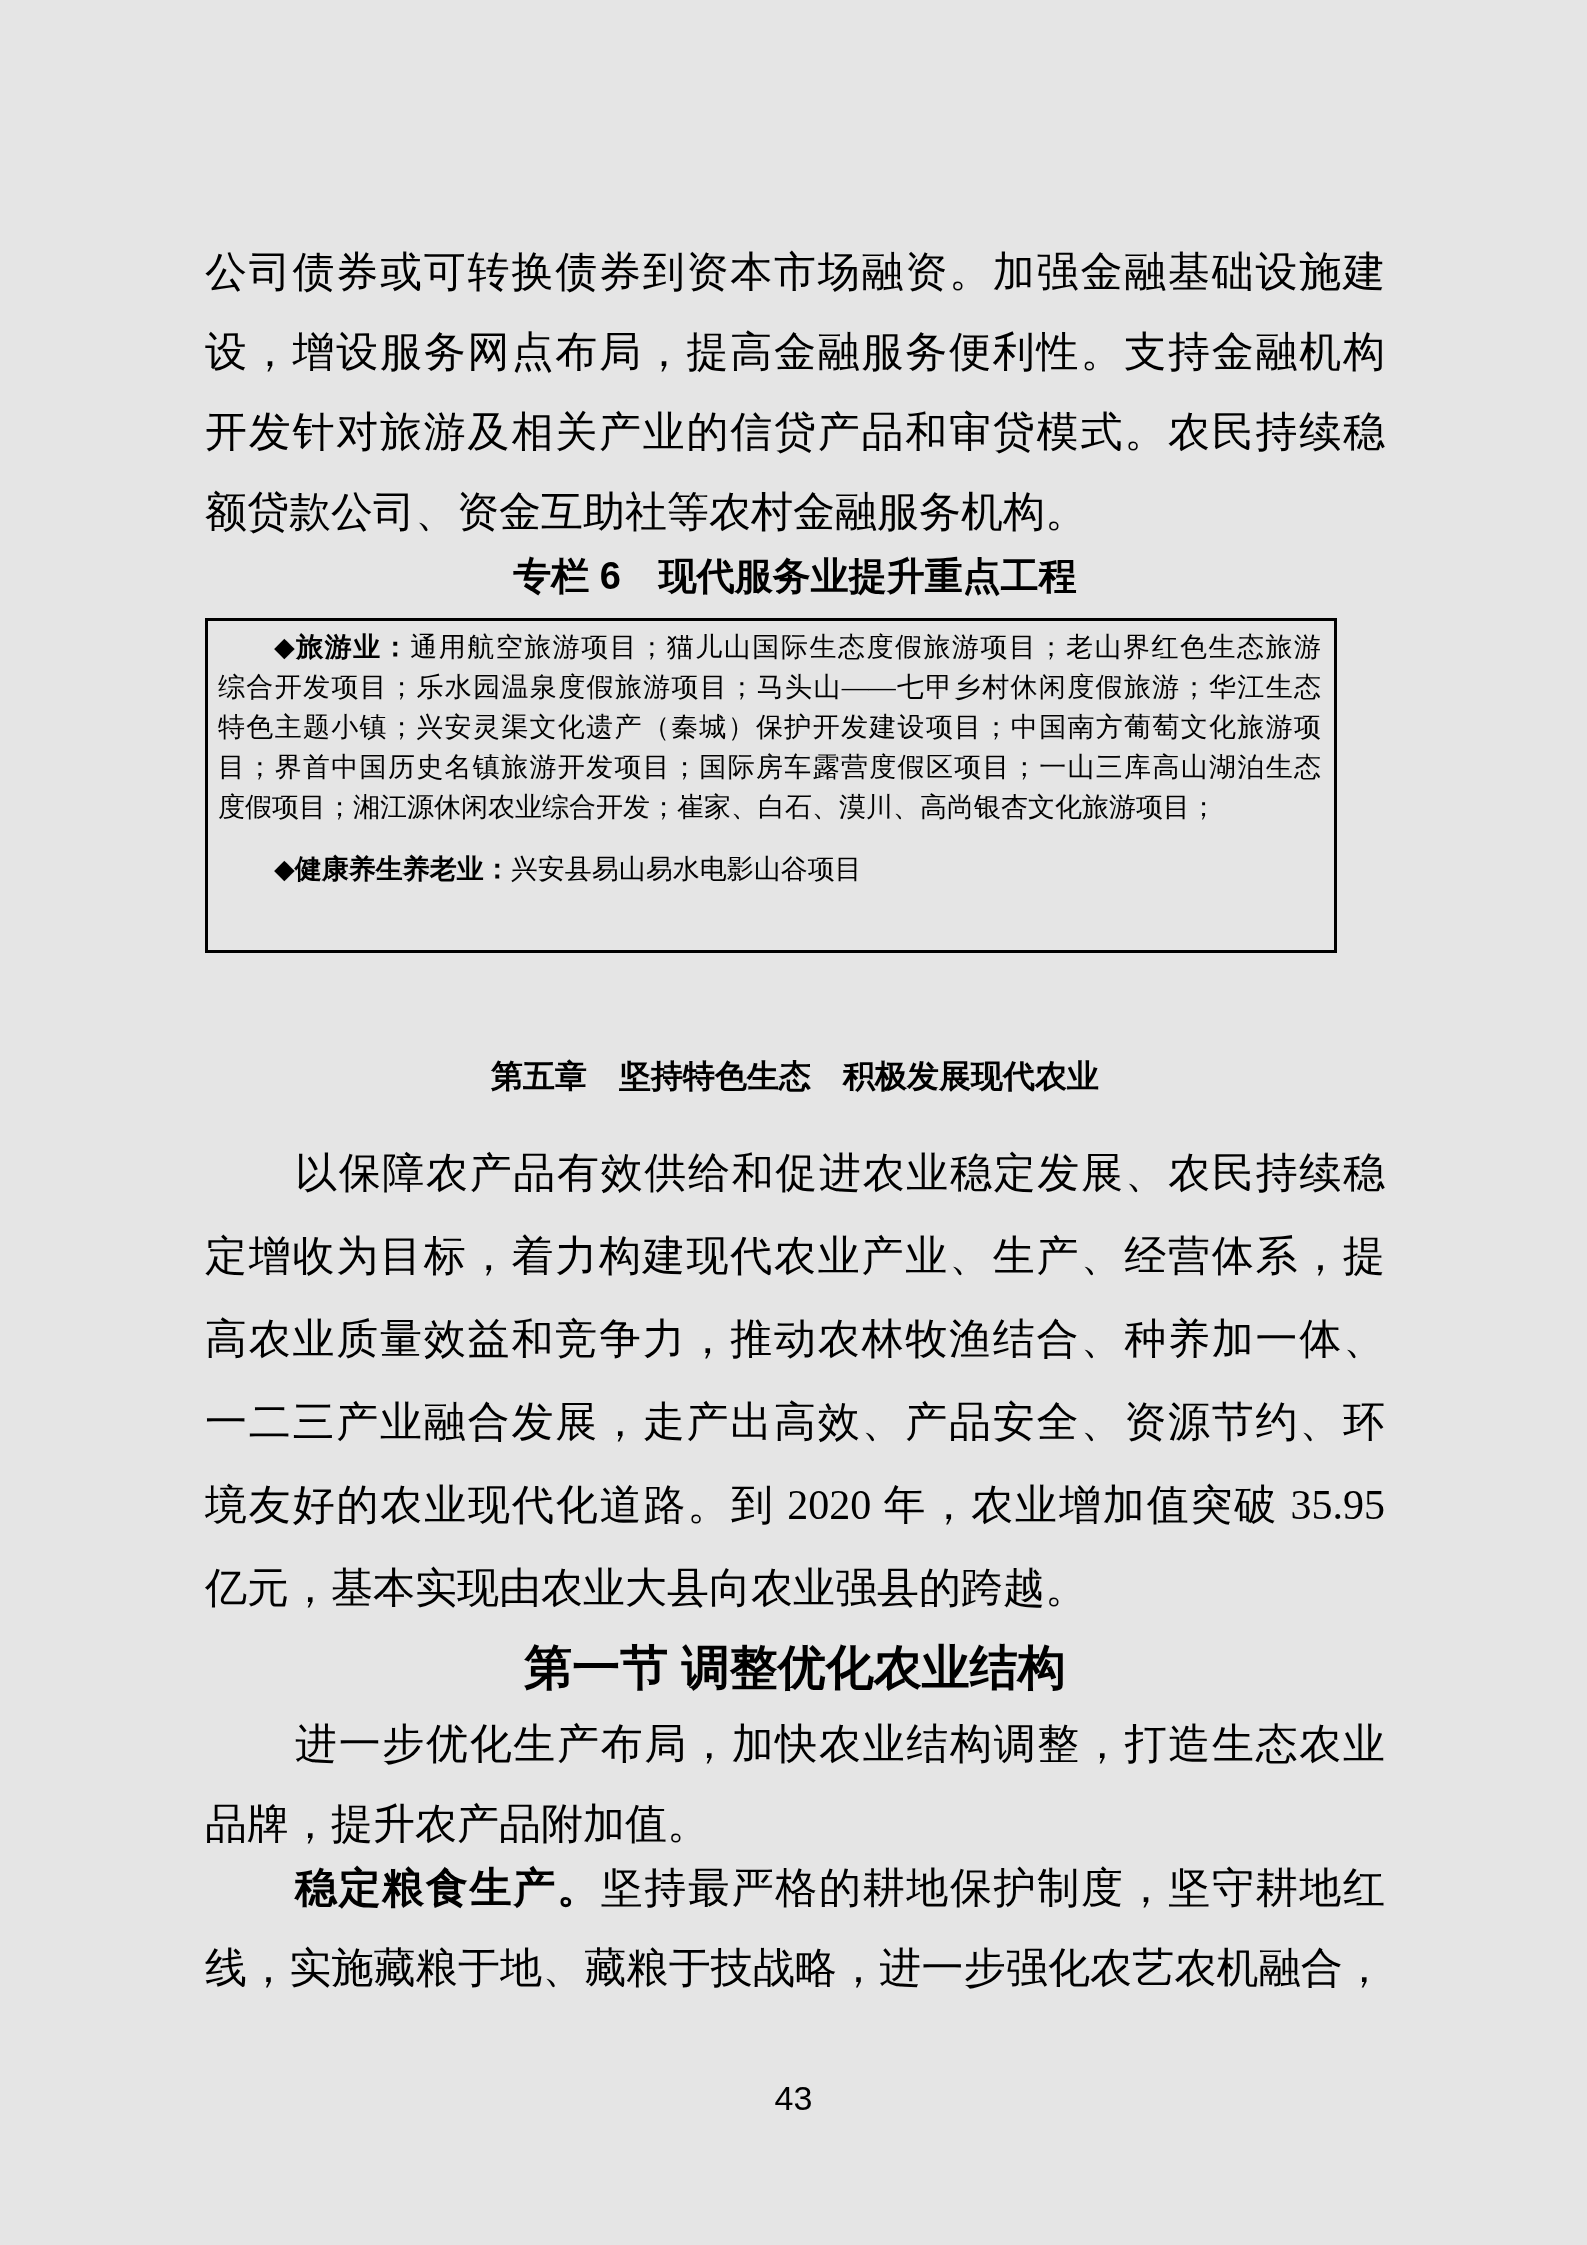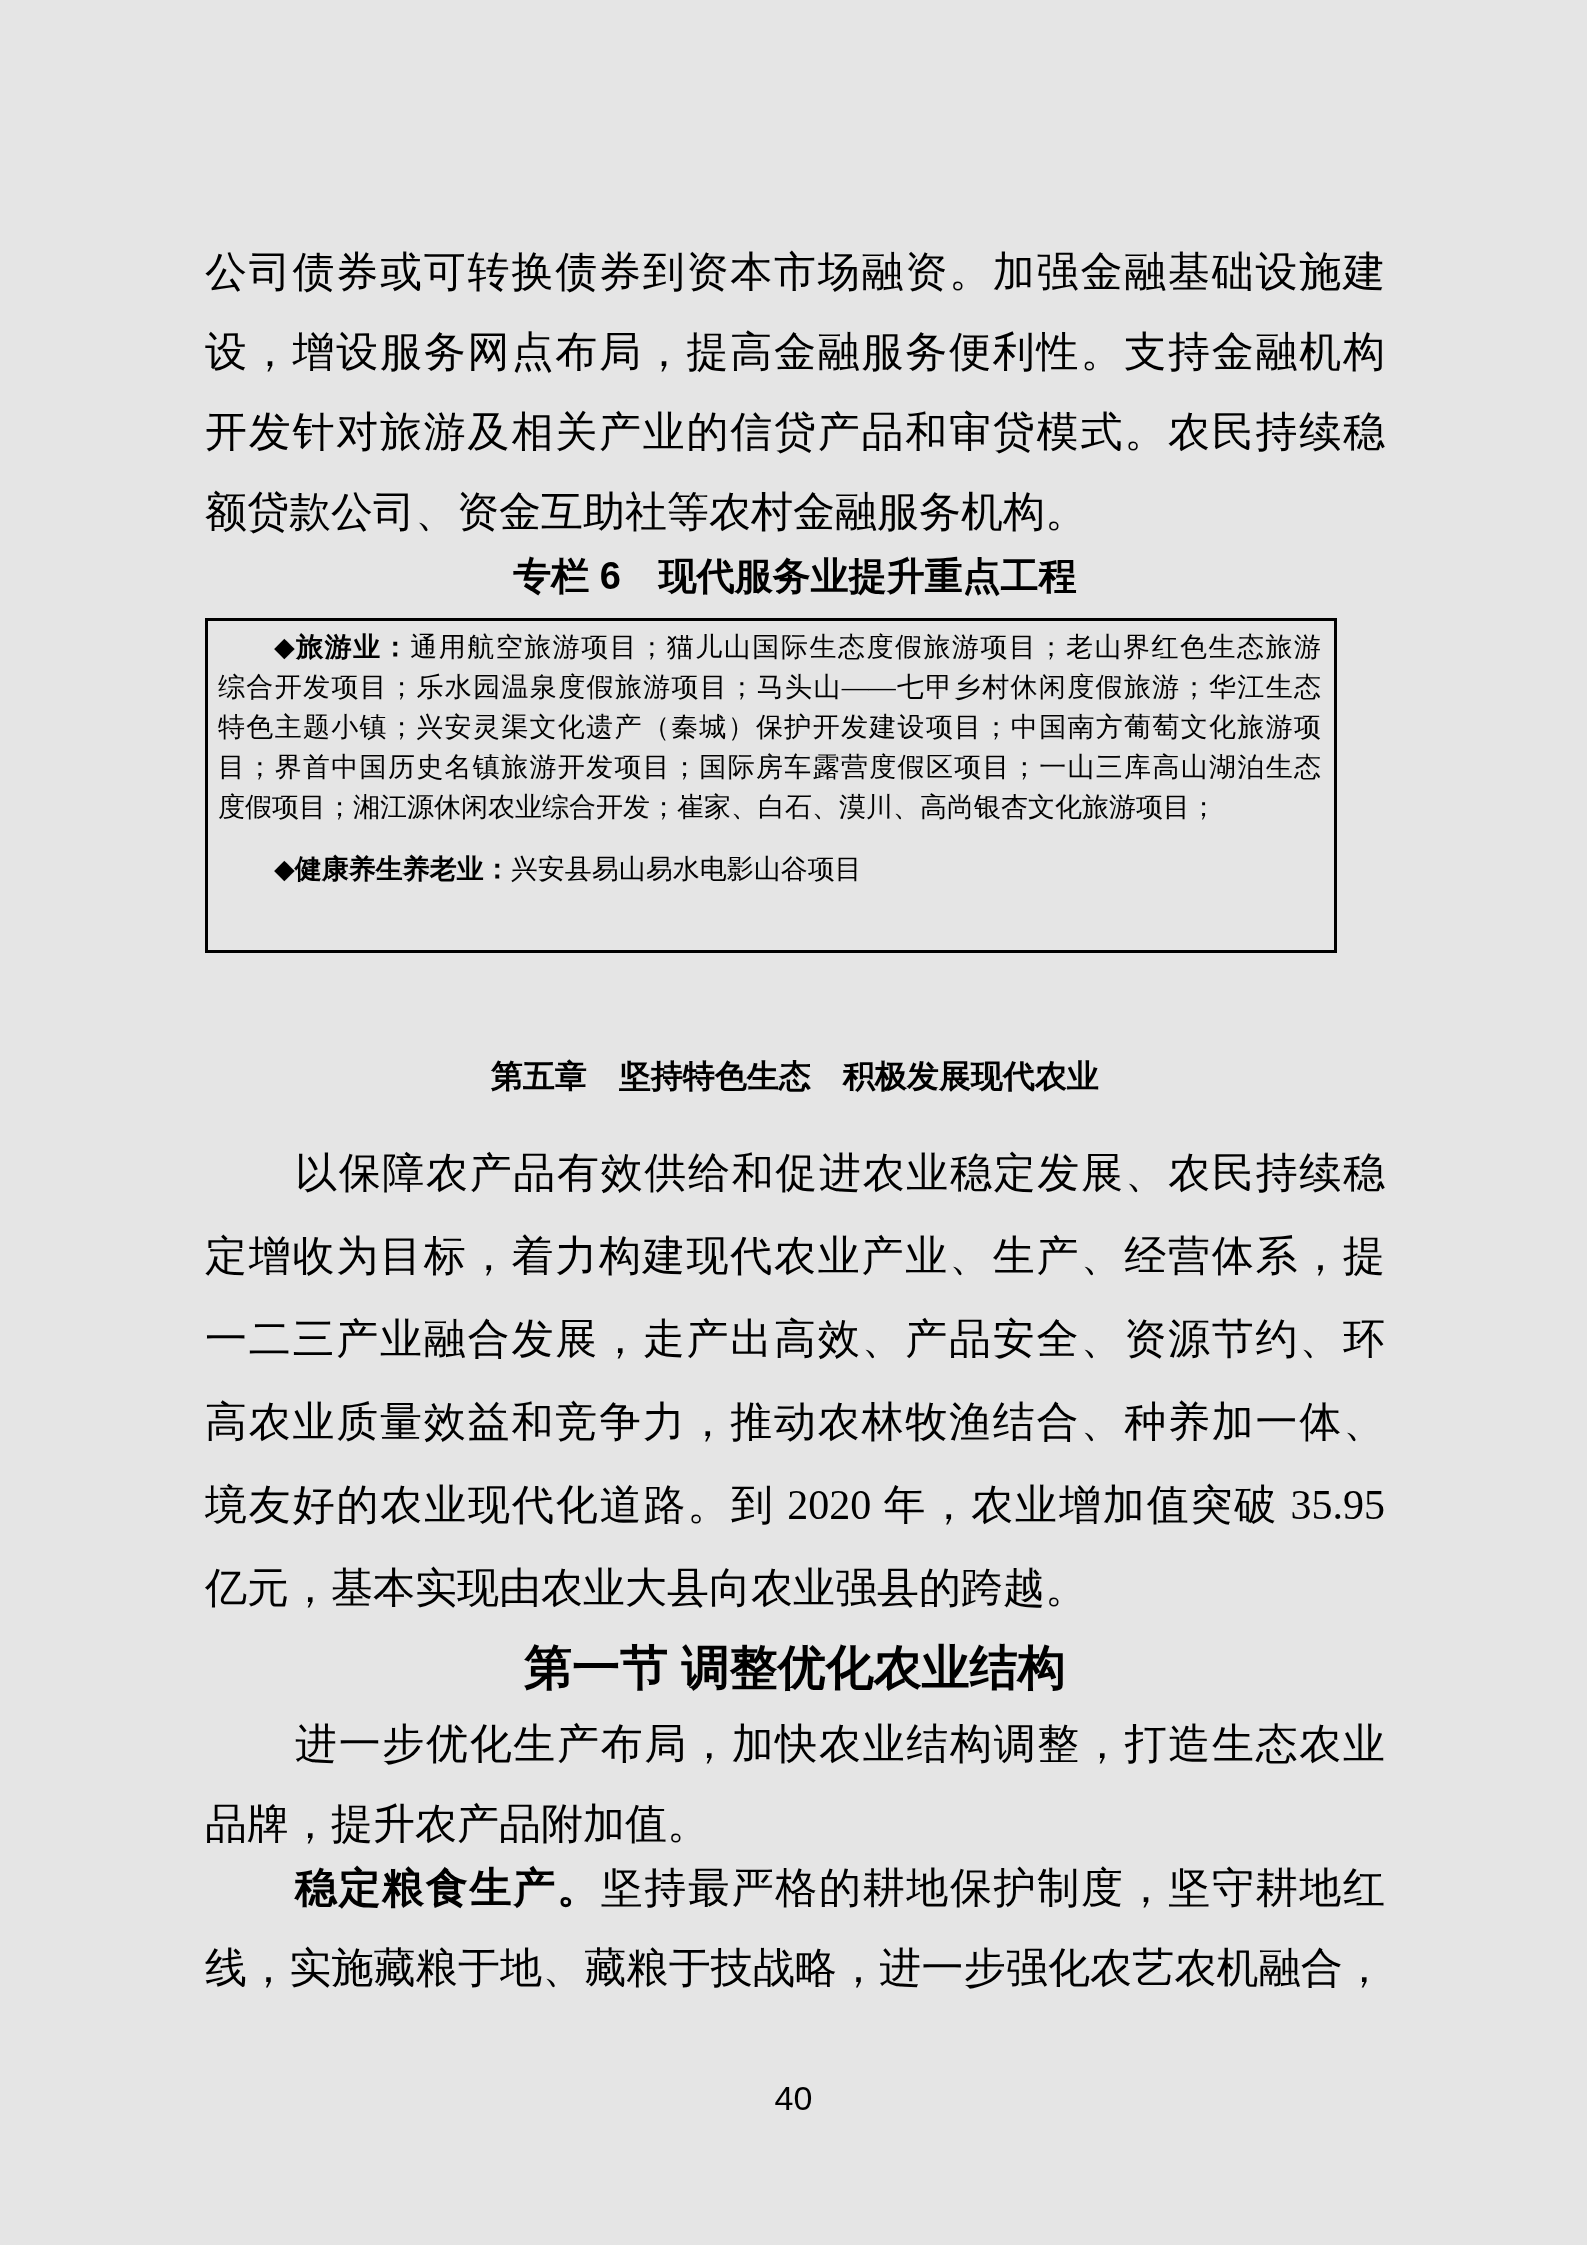--- a/index.html
+++ b/index.html
@@ -85,35 +85,35 @@
     <div class="bln last ind gap22">
       <span class="box-label">◆健康养生养老业：</span><span>兴安县易山易水电影山谷项目</span>
     </div>
   </div>
 
   <div class="h-chapter">第五章　坚持特色生态　积极发展现代农业</div>
 
   <div class="para" style="top:1132px; line-height:83px;">
     <div class="ln ind">以保障农产品有效供给和促进农业稳定发展、农民持续稳</div>
     <div class="ln">定增收为目标，着力构建现代农业产业、生产、经营体系，提</div>
+    <div class="ln">高农业质量效益和竞争力，推动农林牧渔结合、种养加一体、</div>
     <div class="ln">一二三产业融合发展，走产出高效、产品安全、资源节约、环</div>
-    <div class="ln">高农业质量效益和竞争力，推动农林牧渔结合、种养加一体、</div>
     <div class="ln">境友好的农业现代化道路。到 2020 年，农业增加值突破 35.95</div>
     <div class="ln last">亿元，基本实现由农业大县向农业强县的跨越。</div>
   </div>
 
   <div class="h-section">第一节 调整优化农业结构</div>
 
   <div class="para" style="top:1704px;">
     <div class="ln ind">进一步优化生产布局，加快农业结构调整，打造生态农业</div>
     <div class="ln last">品牌，提升农产品附加值。</div>
   </div>
 
   <div class="para" style="top:1848px;">
     <div class="ln ind">
       <span class="lead">稳定粮食生产。</span><span>坚持最严格的耕地保护制度，坚守耕地红</span>
     </div>
     <div class="ln">线，实施藏粮于地、藏粮于技战略，进一步强化农艺农机融合，</div>
   </div>
 
-  <div class="page-num">40</div>
+  <div class="page-num">43</div>
 
 </div>
 
 </body></html>

